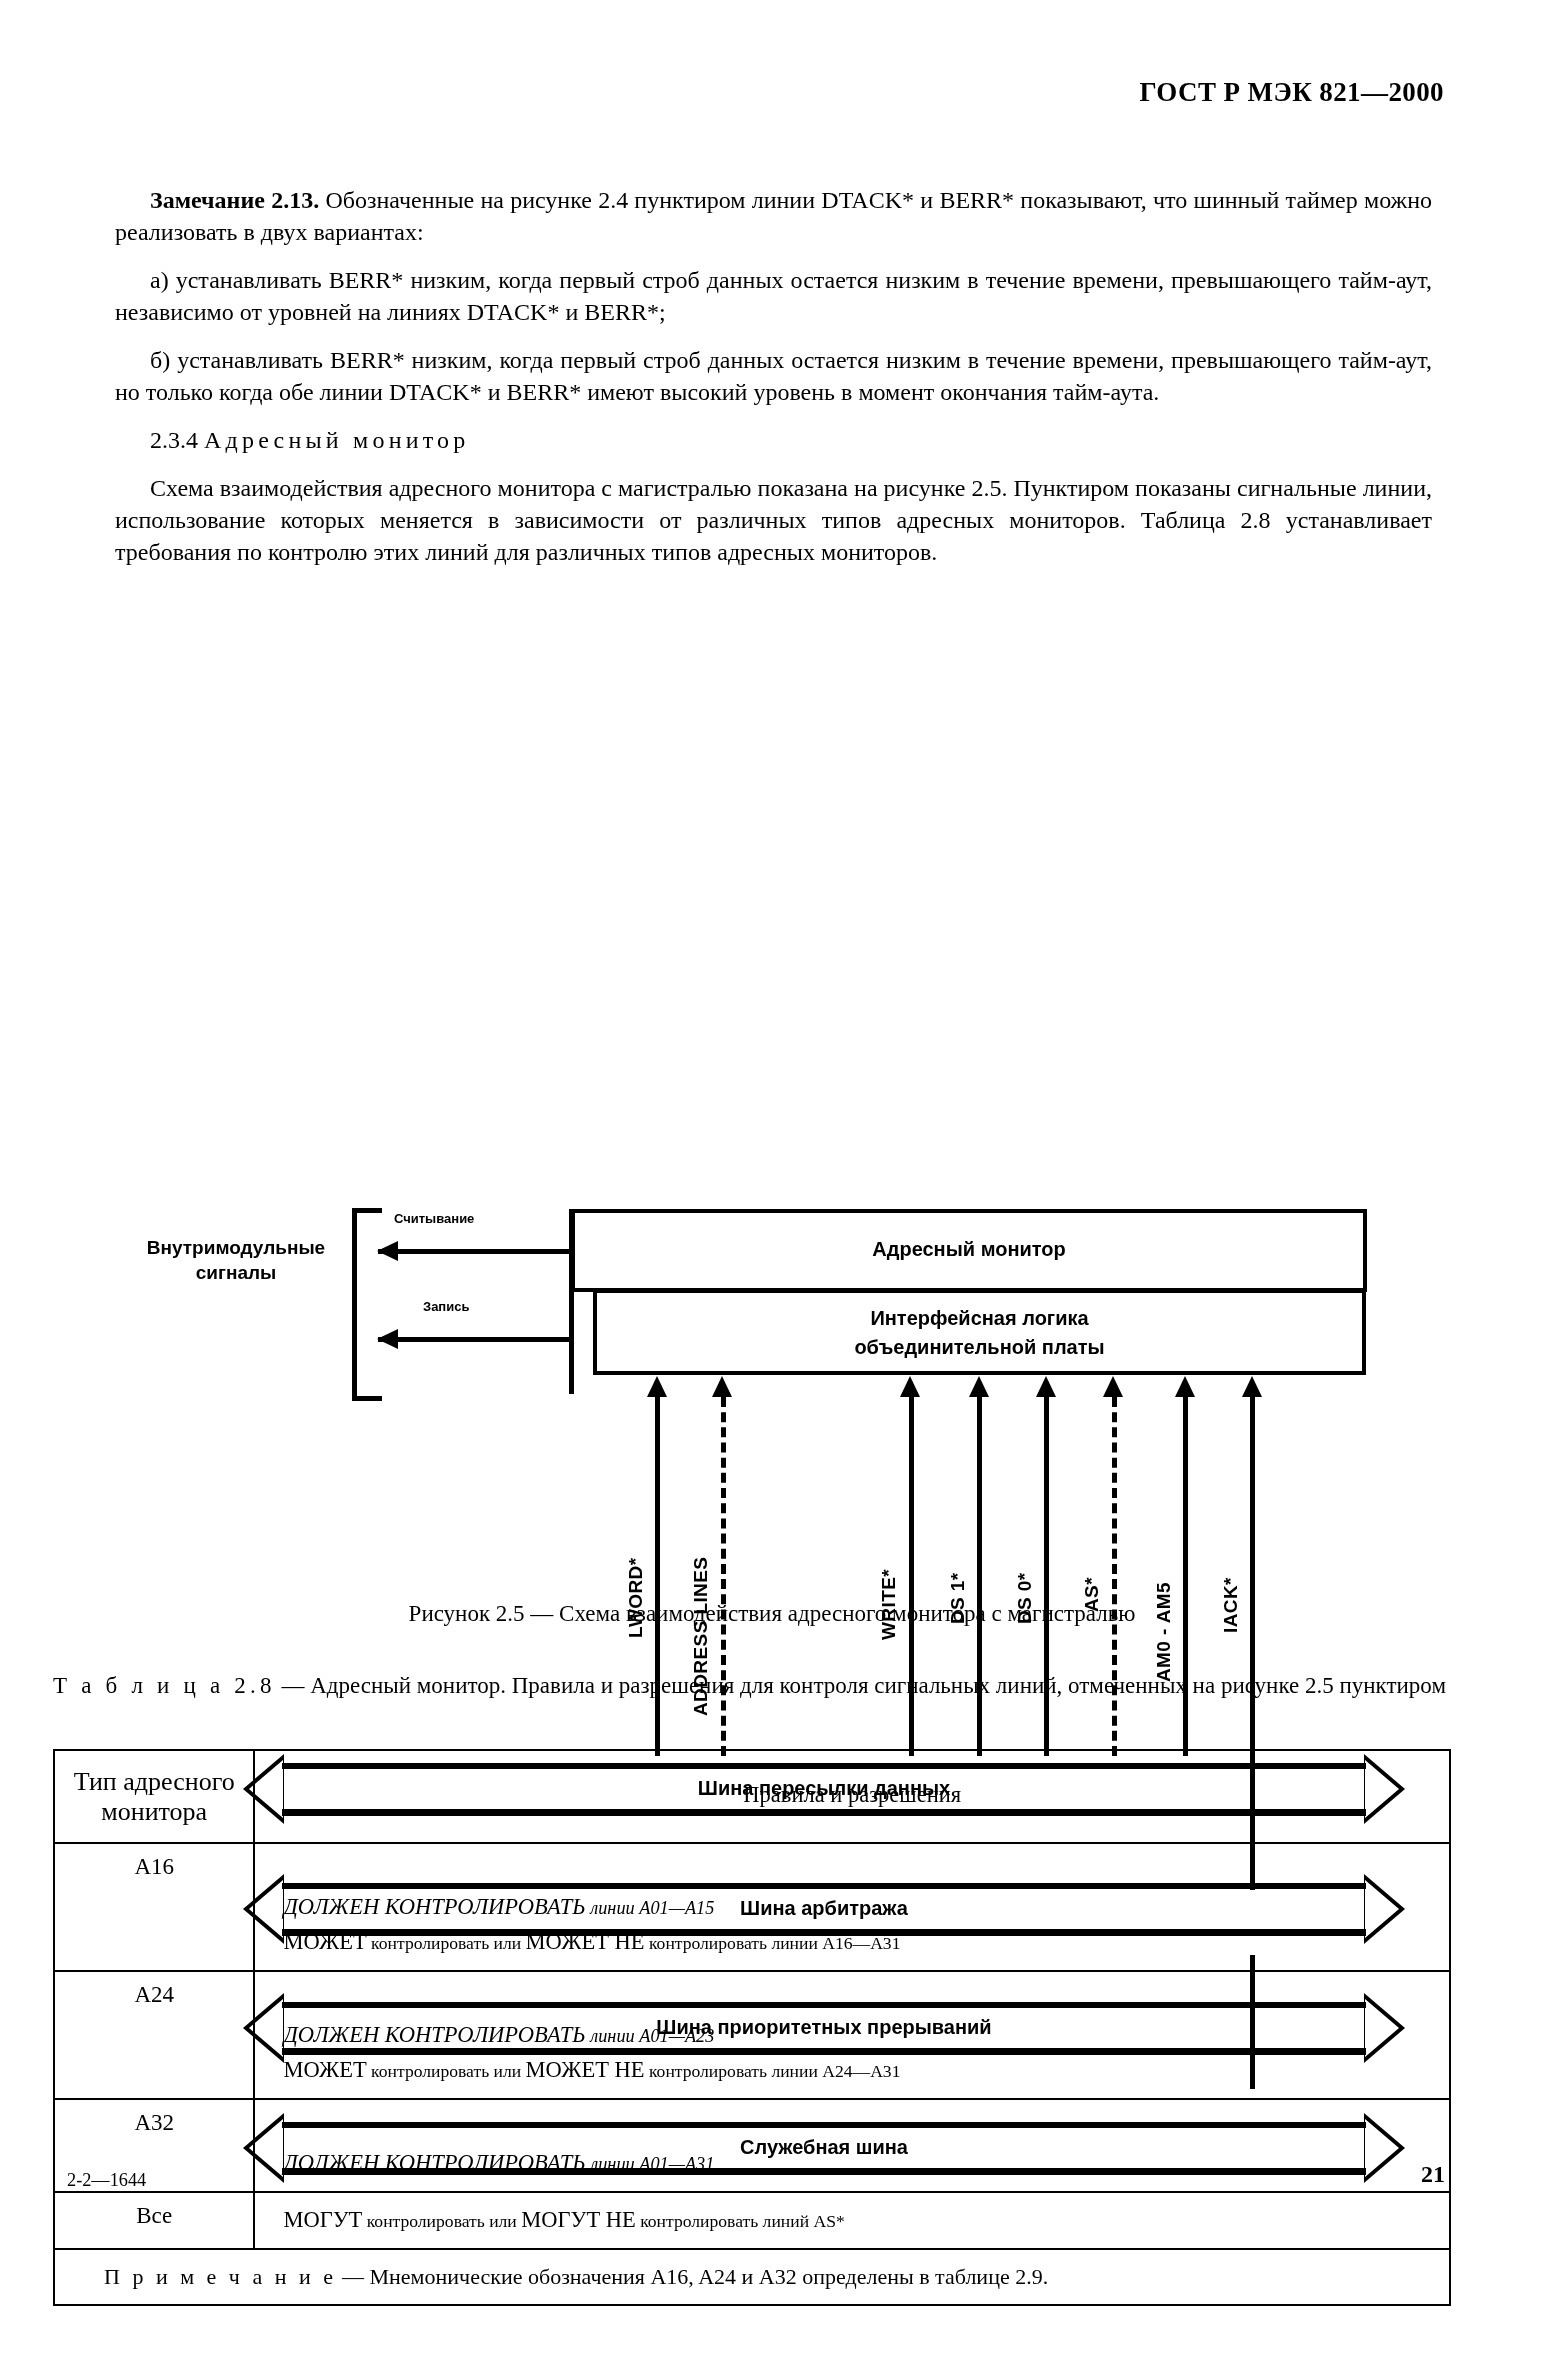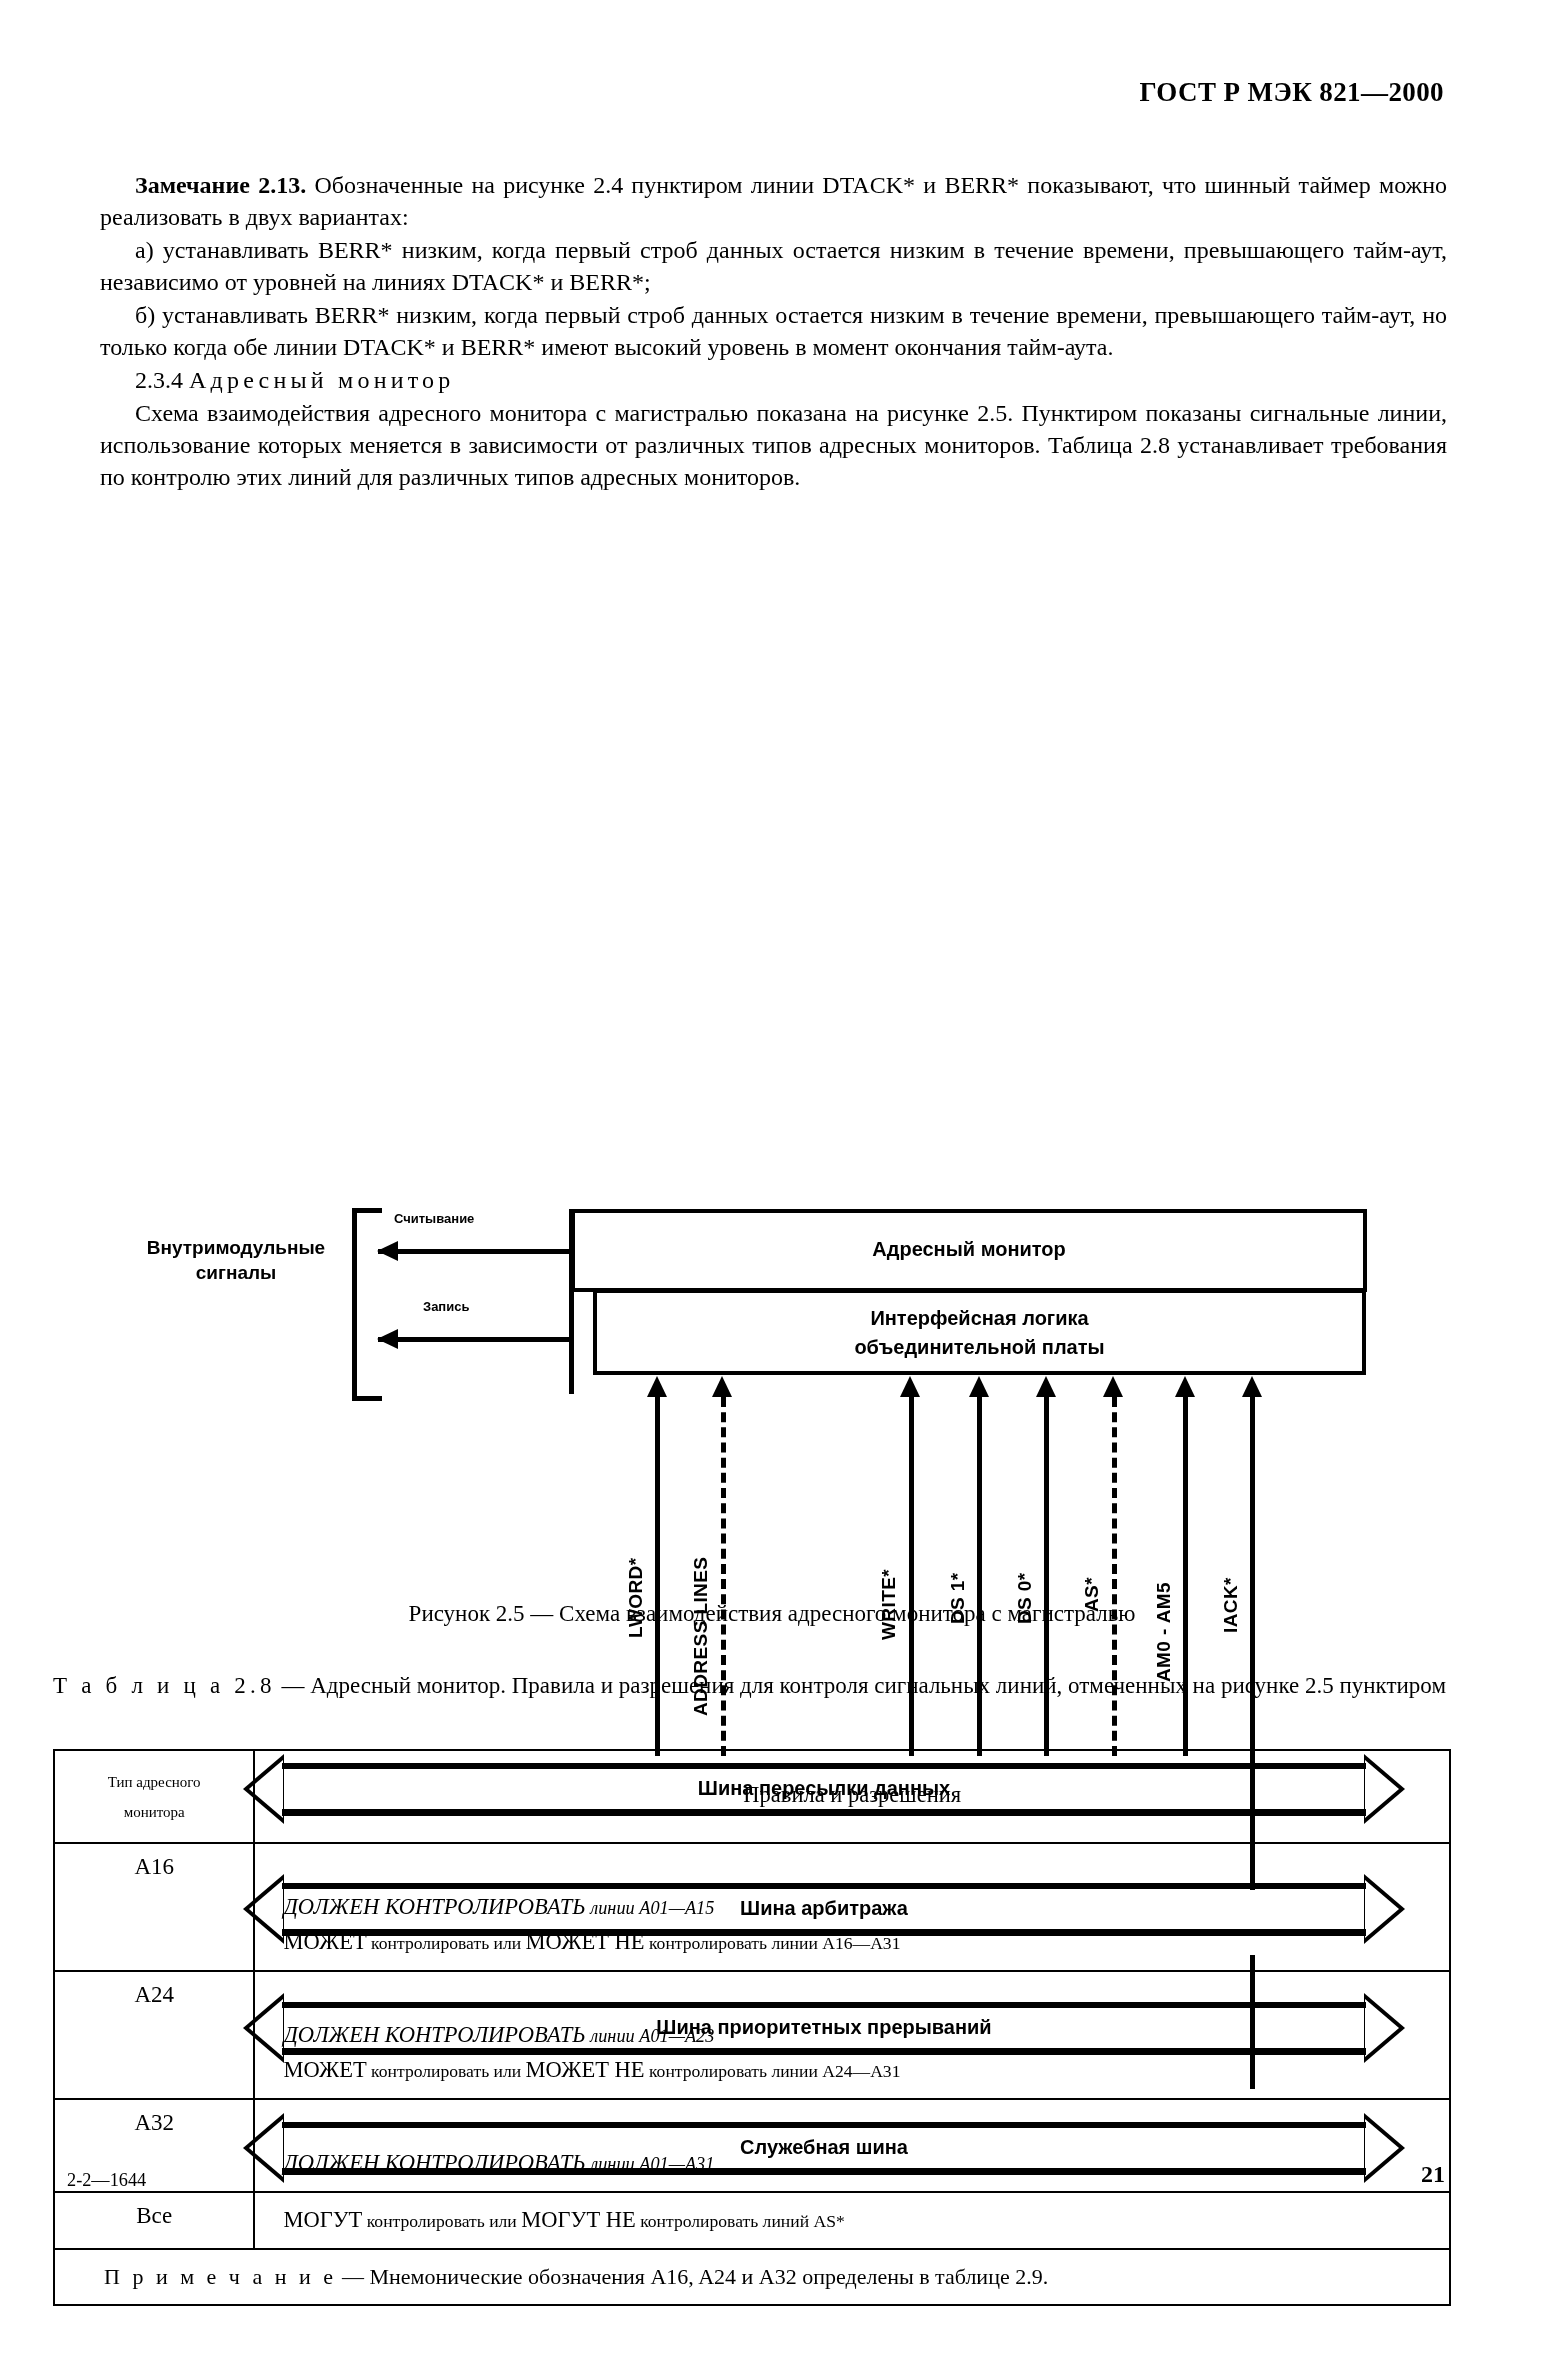--- a/index.html
+++ b/index.html
@@ -37,21 +37,21 @@
   .body-text {
     position: absolute;
     left: 99px;
     top: 168px;
     width: 1349px;
     font-size: 24px;
     line-height: 32px;
     text-align: justify;
   }
   .body-text p {
-    margin: 1px;
+    margin: 16px;
     text-align: justify;
     text-justify: inter-word;
   }
   .ind { text-indent: 35px; }
   .b { font-weight: bold; }
   .sec-head {
     text-indent: 35px;
     letter-spacing: 0px;
   }
   .spaced { letter-spacing: 4.2px; }
@@ -260,21 +260,21 @@
   }
   .tbl td, .tbl th {
     border: 2.1px solid #000;
     padding: 0;
     vertical-align: top;
   }
   .th-type {
     width: 190px;
     text-align: center;
     font-weight: normal;
-    font-size: 15px;
+    font-size: 26px;
     line-height: 30px;
     padding: 15.5px 4.2px !important;
   }
   .th-rules {
     text-align: center;
     font-weight: normal;
     font-size: 22.5px;
     padding: 31px 4.2px !important;
   }
   .c-type {

